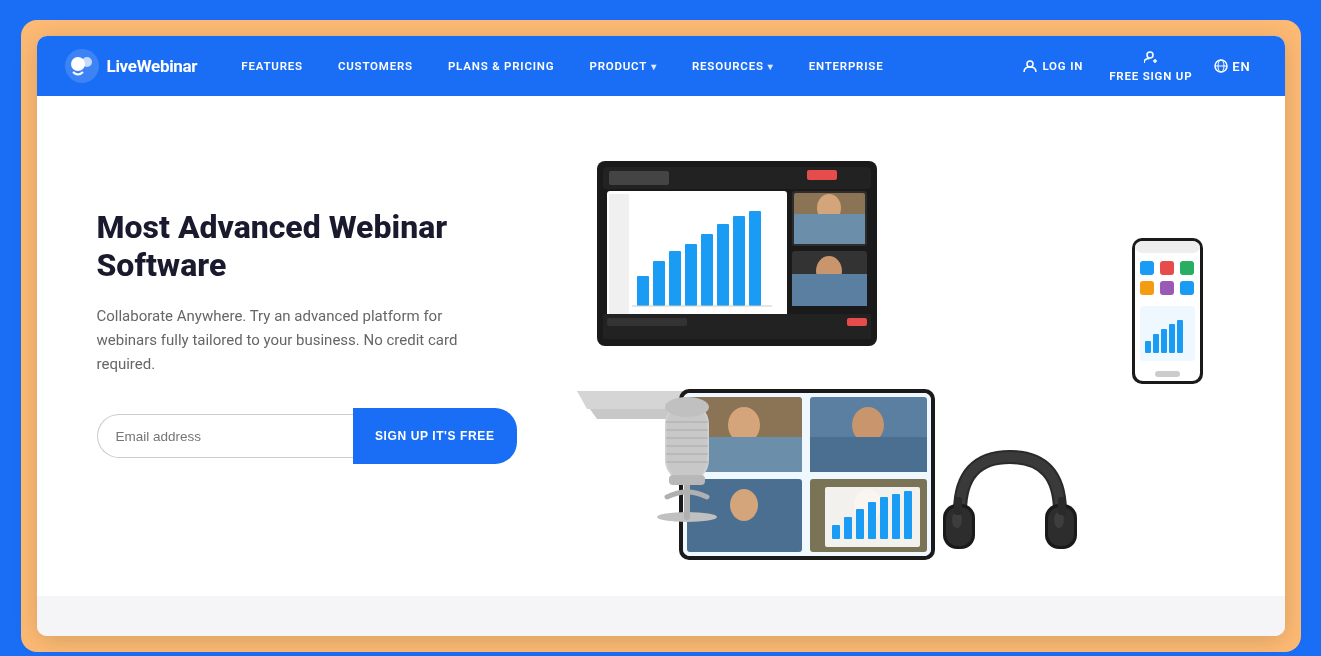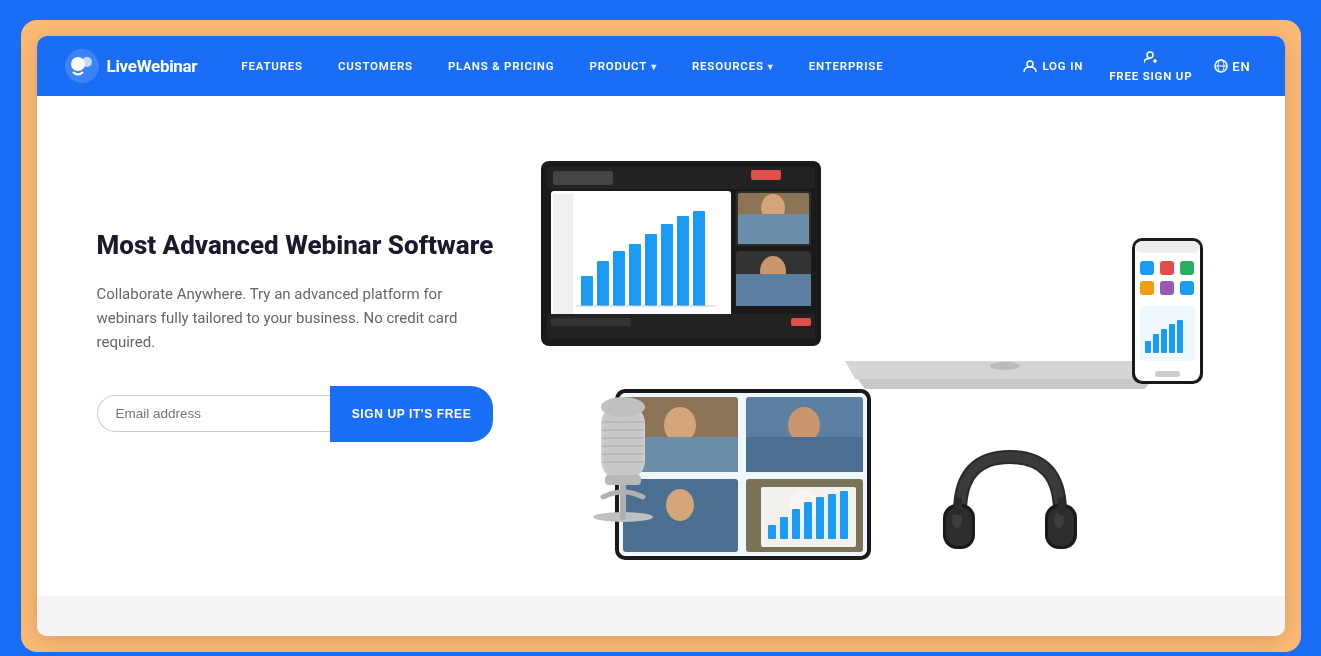--- a/index.html
+++ b/index.html
@@ -150,46 +150,45 @@
     }
 
     .hero-content {
       flex: 0 0 auto;
       max-width: 460px;
       z-index: 2;
       padding-bottom: 60px;
     }
 
     .hero-title {
-      font-size: 26px;
+      font-size: 32px;
       font-weight: 800;
       color: #1a1a2e;
       line-height: 1.2;
       margin-bottom: 20px;
-      text-align: right;
     }
 
     .hero-subtitle {
       font-size: 15px;
       color: #666;
       line-height: 1.6;
       margin-bottom: 32px;
       max-width: 380px;
     }
 
     .hero-form {
       display: flex;
       align-items: center;
       gap: 0;
       max-width: 420px;
     }
 
     .hero-input {
       flex: 1;
-      height: 37px;
+      height: 44px;
       border: 1.5px solid #ccc;
       border-right: none;
       border-radius: 22px 0 0 22px;
       padding: 0 18px;
       font-size: 13.5px;
       color: #999;
       outline: none;
       background: #fff;
     }
 

